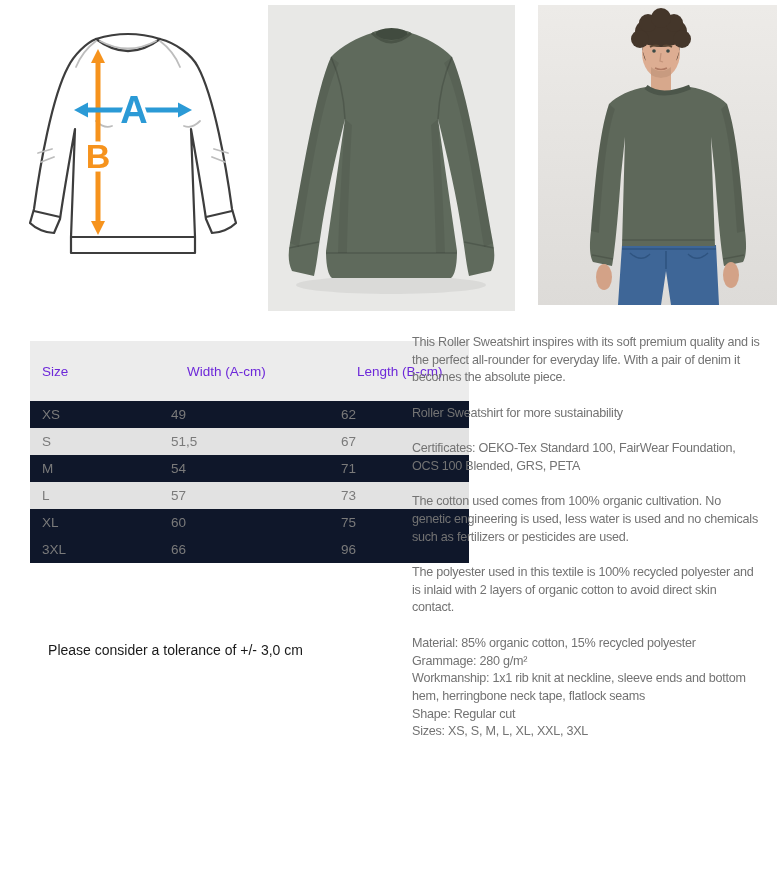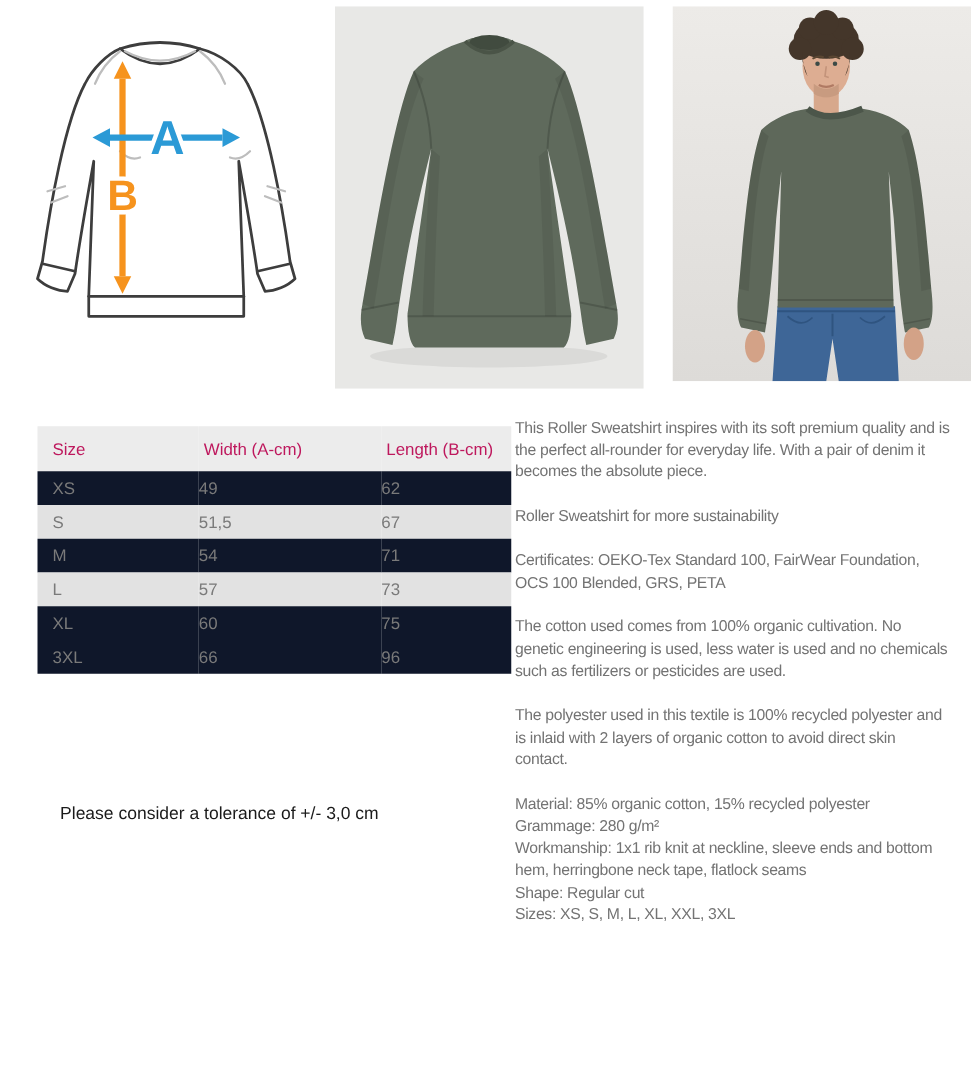--- a/index.html
+++ b/index.html
@@ -6,22 +6,22 @@
   .page{position:relative;width:777px;height:873px;background:#fff;overflow:hidden;
         font-family:"Liberation Sans",sans-serif;}
   .img-tile{position:absolute;top:5px;}
   #diagram-tile{left:8px;width:252px;height:306px;background:#fff;}
   #product-tile{left:268px;width:247px;height:306px;}
   #model-tile{left:538px;width:239px;height:300px;}
   .img-tile svg{display:block;width:100%;height:100%;}
 
   .size-table{position:absolute;left:30px;top:341px;width:359px;border-collapse:collapse;
               font-size:13.5px;color:#7a7a7a;table-layout:fixed;}
-  .size-table th{font-weight:normal;color:#be185d;background:#ececec;height:28px;
-                 text-align:left;padding:4px;}
+  .size-table th{font-weight:normal;color:#6d28d9;background:#ececec;height:28px;
+                 text-align:left;padding:16px;}
   .size-table td{height:27px;padding:0;background:#0f172a;}
   .size-table tr.alt td{background:#e2e2e2;}
   .size-table th:nth-child(1),.size-table td:nth-child(1){width:113px;padding-left:12px;}
   .size-table th:nth-child(2),.size-table td:nth-child(2){width:138px;}
   .size-table th:nth-child(3),.size-table td:nth-child(3){width:96px;margin-left:19px;}
 
   .tolerance{position:absolute;left:18px;top:642px;width:315px;text-align:center;
              font-size:14px;color:#1a1a1a;}
 
   .description{position:absolute;left:412px;top:334px;width:348px;

